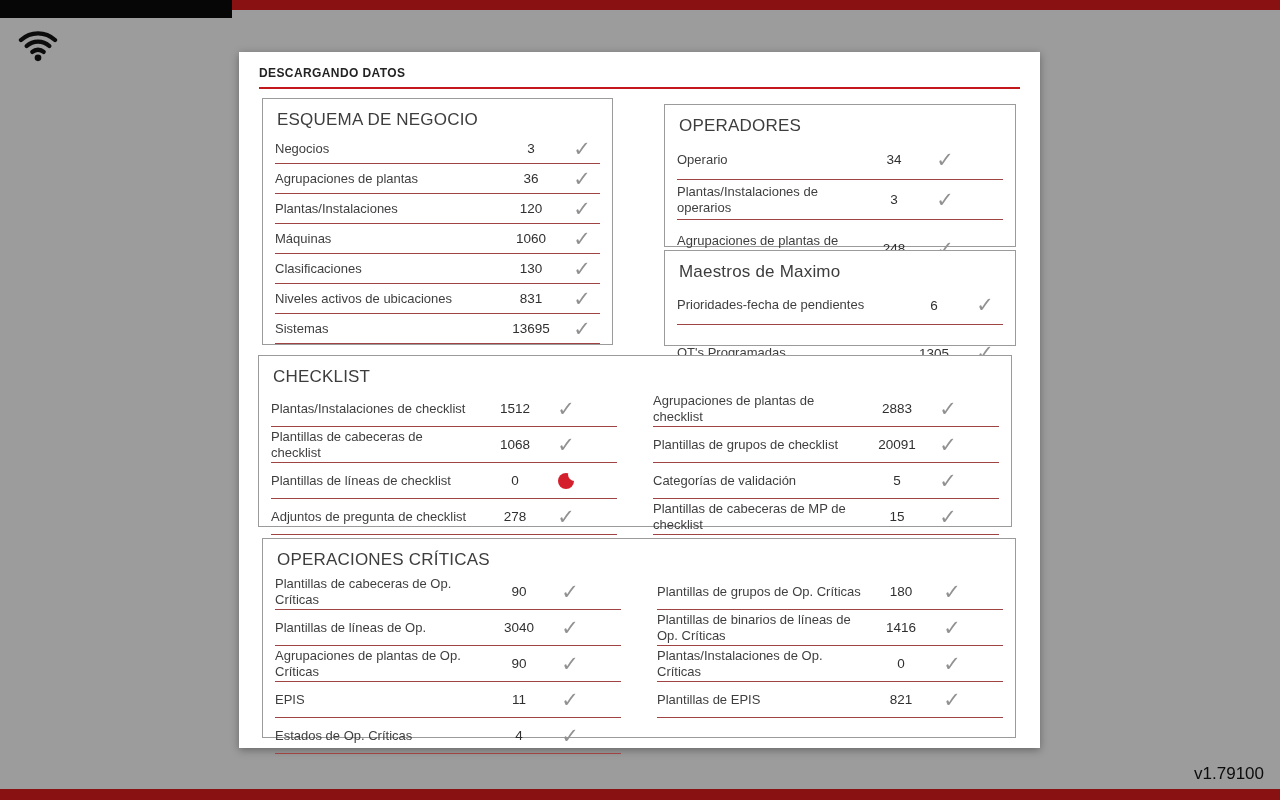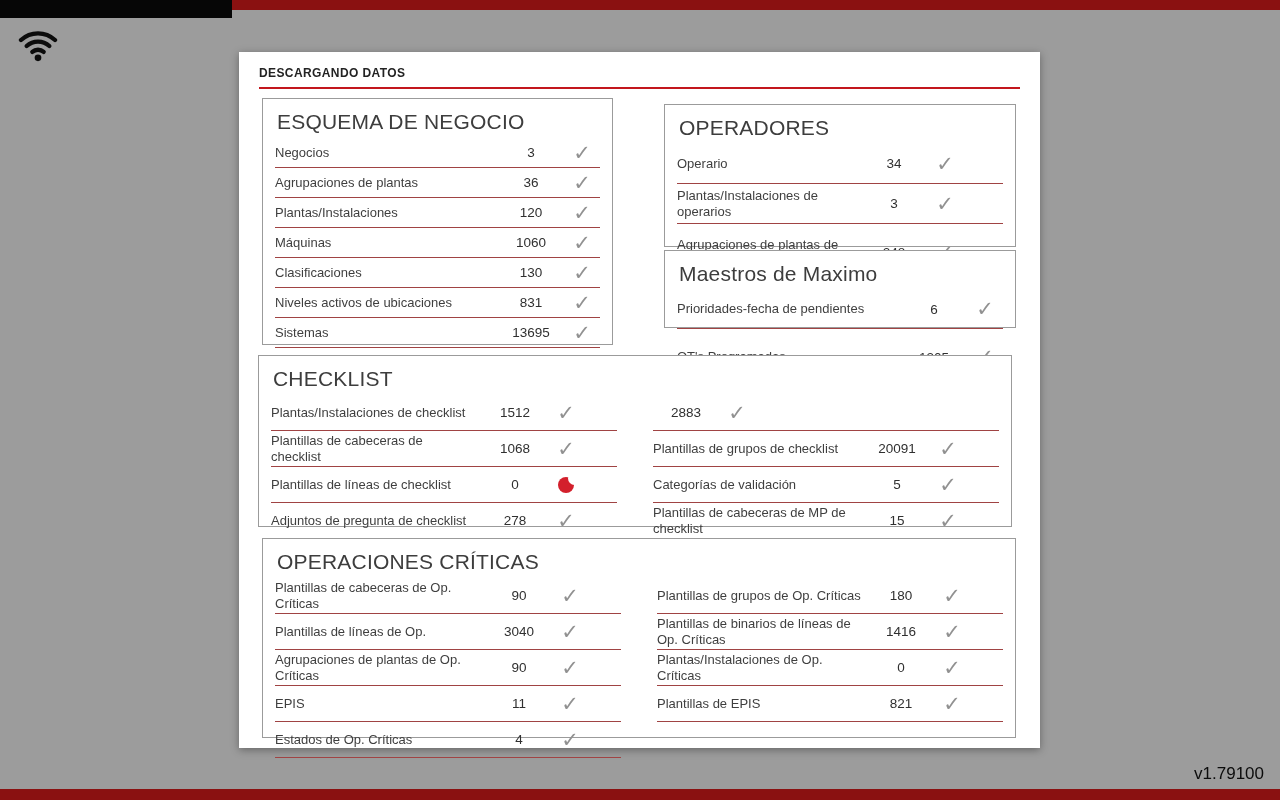--- a/index.html
+++ b/index.html
@@ -22,25 +22,25 @@
     margin:14px 20px 7px;font-size:12px;font-weight:600;color:#232323;
     letter-spacing:.4px;
   }
   .title-divider{height:2px;background:#c3161d;margin:0 20px;}
 
   .box{
     position:absolute;border:1px solid #9b9b9b;background:#fff;
     padding:4px 12px 0;box-sizing:border-box;
   }
   .box-title{
-    font-size:21px;font-weight:400;color:#3d3d3d;margin:7px 0 4px 2px;letter-spacing:.2px;
+    font-size:17px;font-weight:400;color:#3d3d3d;margin:7px 0 4px 2px;letter-spacing:.2px;
   }
   #box-esquema   {left:23px; top:46px;  width:351px; height:247px;}
   #box-operadores{left:425px;top:52px;  width:352px; height:143px;}
-  #box-maximo    {left:425px;top:198px; width:352px; height:78px;}
+  #box-maximo    {left:425px;top:198px; width:352px; height:96px;}
   #box-checklist {left:19px; top:303px; width:754px; height:172px;}
   #box-criticas  {left:23px; top:486px; width:754px; height:200px;}
 
   .row{display:flex;align-items:center;border-bottom:1px solid #a04343;padding:2px 0;}
   .single .row:last-child{border-bottom:none;margin-top:9px;}
   #box-esquema .row{min-height:25px;}
   #box-operadores .row{min-height:35px;}
   #box-maximo .row{min-height:34px;align-items:center;}
   #box-checklist .row{min-height:31px;}
   #box-criticas .row{min-height:31px;}
@@ -181,20 +181,21 @@
           <span class="ico" data-status="pending"></span>
         </div>
         <div class="row">
           <span class="lbl">Adjuntos de pregunta de checklist</span>
           <span class="val">278</span>
           <span class="ico" data-status="done"></span>
         </div>
       </div>
       <div class="col">
         <div class="row">
+          <span class="lbl">Agrupaciones de plantas de checklist</span>
           <span class="val">2883</span>
           <span class="ico" data-status="done"></span>
         </div>
         <div class="row">
           <span class="lbl">Plantillas de grupos de checklist</span>
           <span class="val">20091</span>
           <span class="ico" data-status="done"></span>
         </div>
         <div class="row">
           <span class="lbl">Categorías de validación</span>

